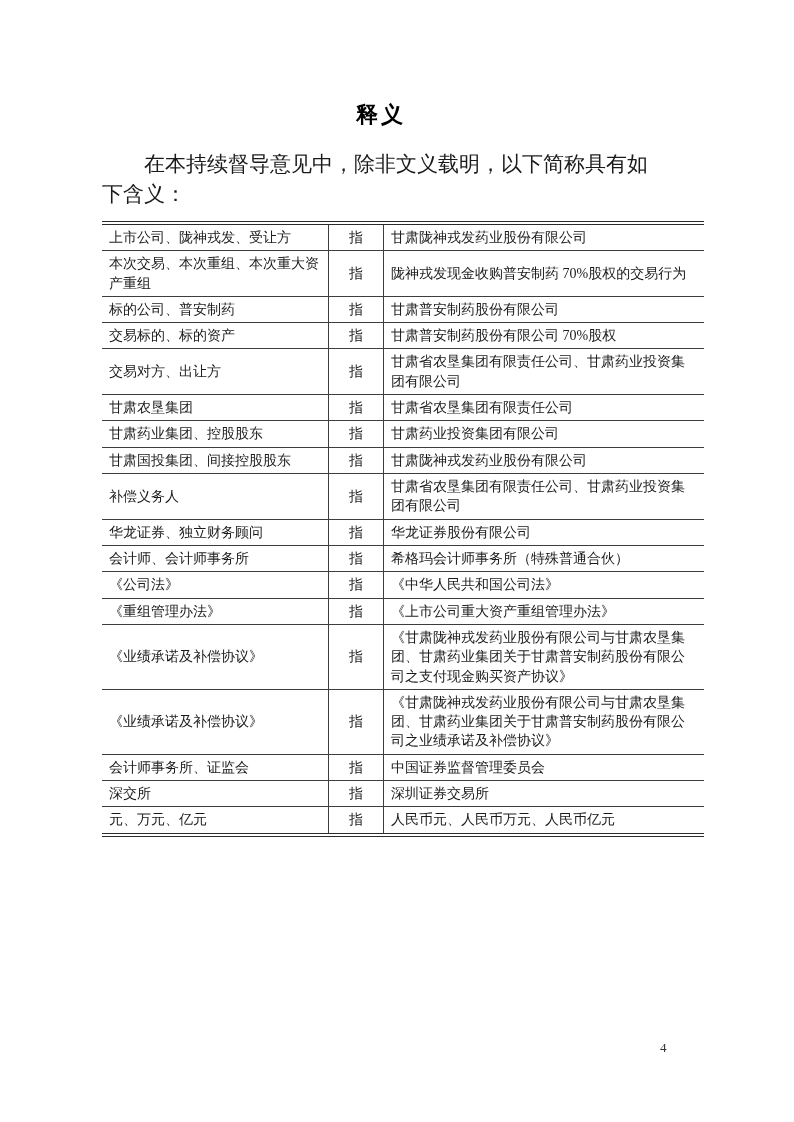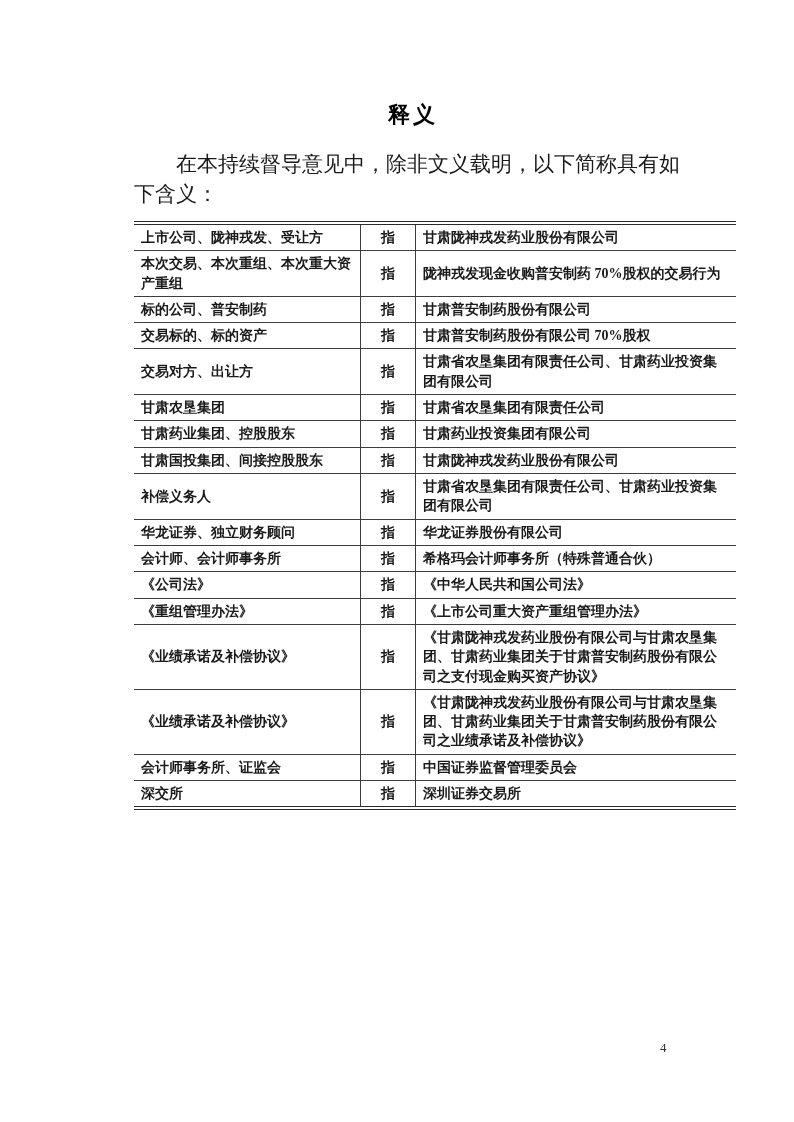--- a/index.html
+++ b/index.html
@@ -10,21 +10,21 @@
   body {
     width: 794px;
     height: 1122px;
     position: relative;
     font-family: "Liberation Serif", "DejaVu Serif", serif;
     color: #1a1a1a;
     overflow: hidden;
   }
   .content {
     position: absolute;
-    left: 134px;
+    left: 102px;
     top: 0;
     width: 558px;
   }
   .doc-title {
     margin: 0;
     padding-top: 100px;
     text-align: center;
     font-family: "Liberation Sans", "DejaVu Sans", sans-serif;
     font-weight: bold;
     font-size: 22px;
@@ -52,21 +52,20 @@
   }
   table.def-table tr:last-child {
     border-bottom: none;
   }
   table.def-table td {
     padding: 3px 7px;
     font-size: 14px;
     line-height: 1.38;
     vertical-align: middle;
     word-break: break-all;
-    font-weight: bold;
   }
   td.term-cell {
     width: 212px;
     border-right: 1px solid #3d3d3d;
   }
   td.indicator-cell {
     width: 40px;
     text-align: center;
     border-right: 1px solid #3d3d3d;
   }
@@ -167,17 +166,22 @@
         <tr>
           <td class="term-cell">会计师事务所、证监会</td>
           <td class="indicator-cell">指</td>
           <td class="definition-cell">中国证券监督管理委员会</td>
         </tr>
         <tr>
           <td class="term-cell">深交所</td>
           <td class="indicator-cell">指</td>
           <td class="definition-cell">深圳证券交易所</td>
         </tr>
+        <tr>
+          <td class="term-cell">元、万元、亿元</td>
+          <td class="indicator-cell">指</td>
+          <td class="definition-cell">人民币元、人民币万元、人民币亿元</td>
+        </tr>
       </tbody>
   </table>
 </div>
 
 <div class="page-number">4</div>
 
 </body></html>

